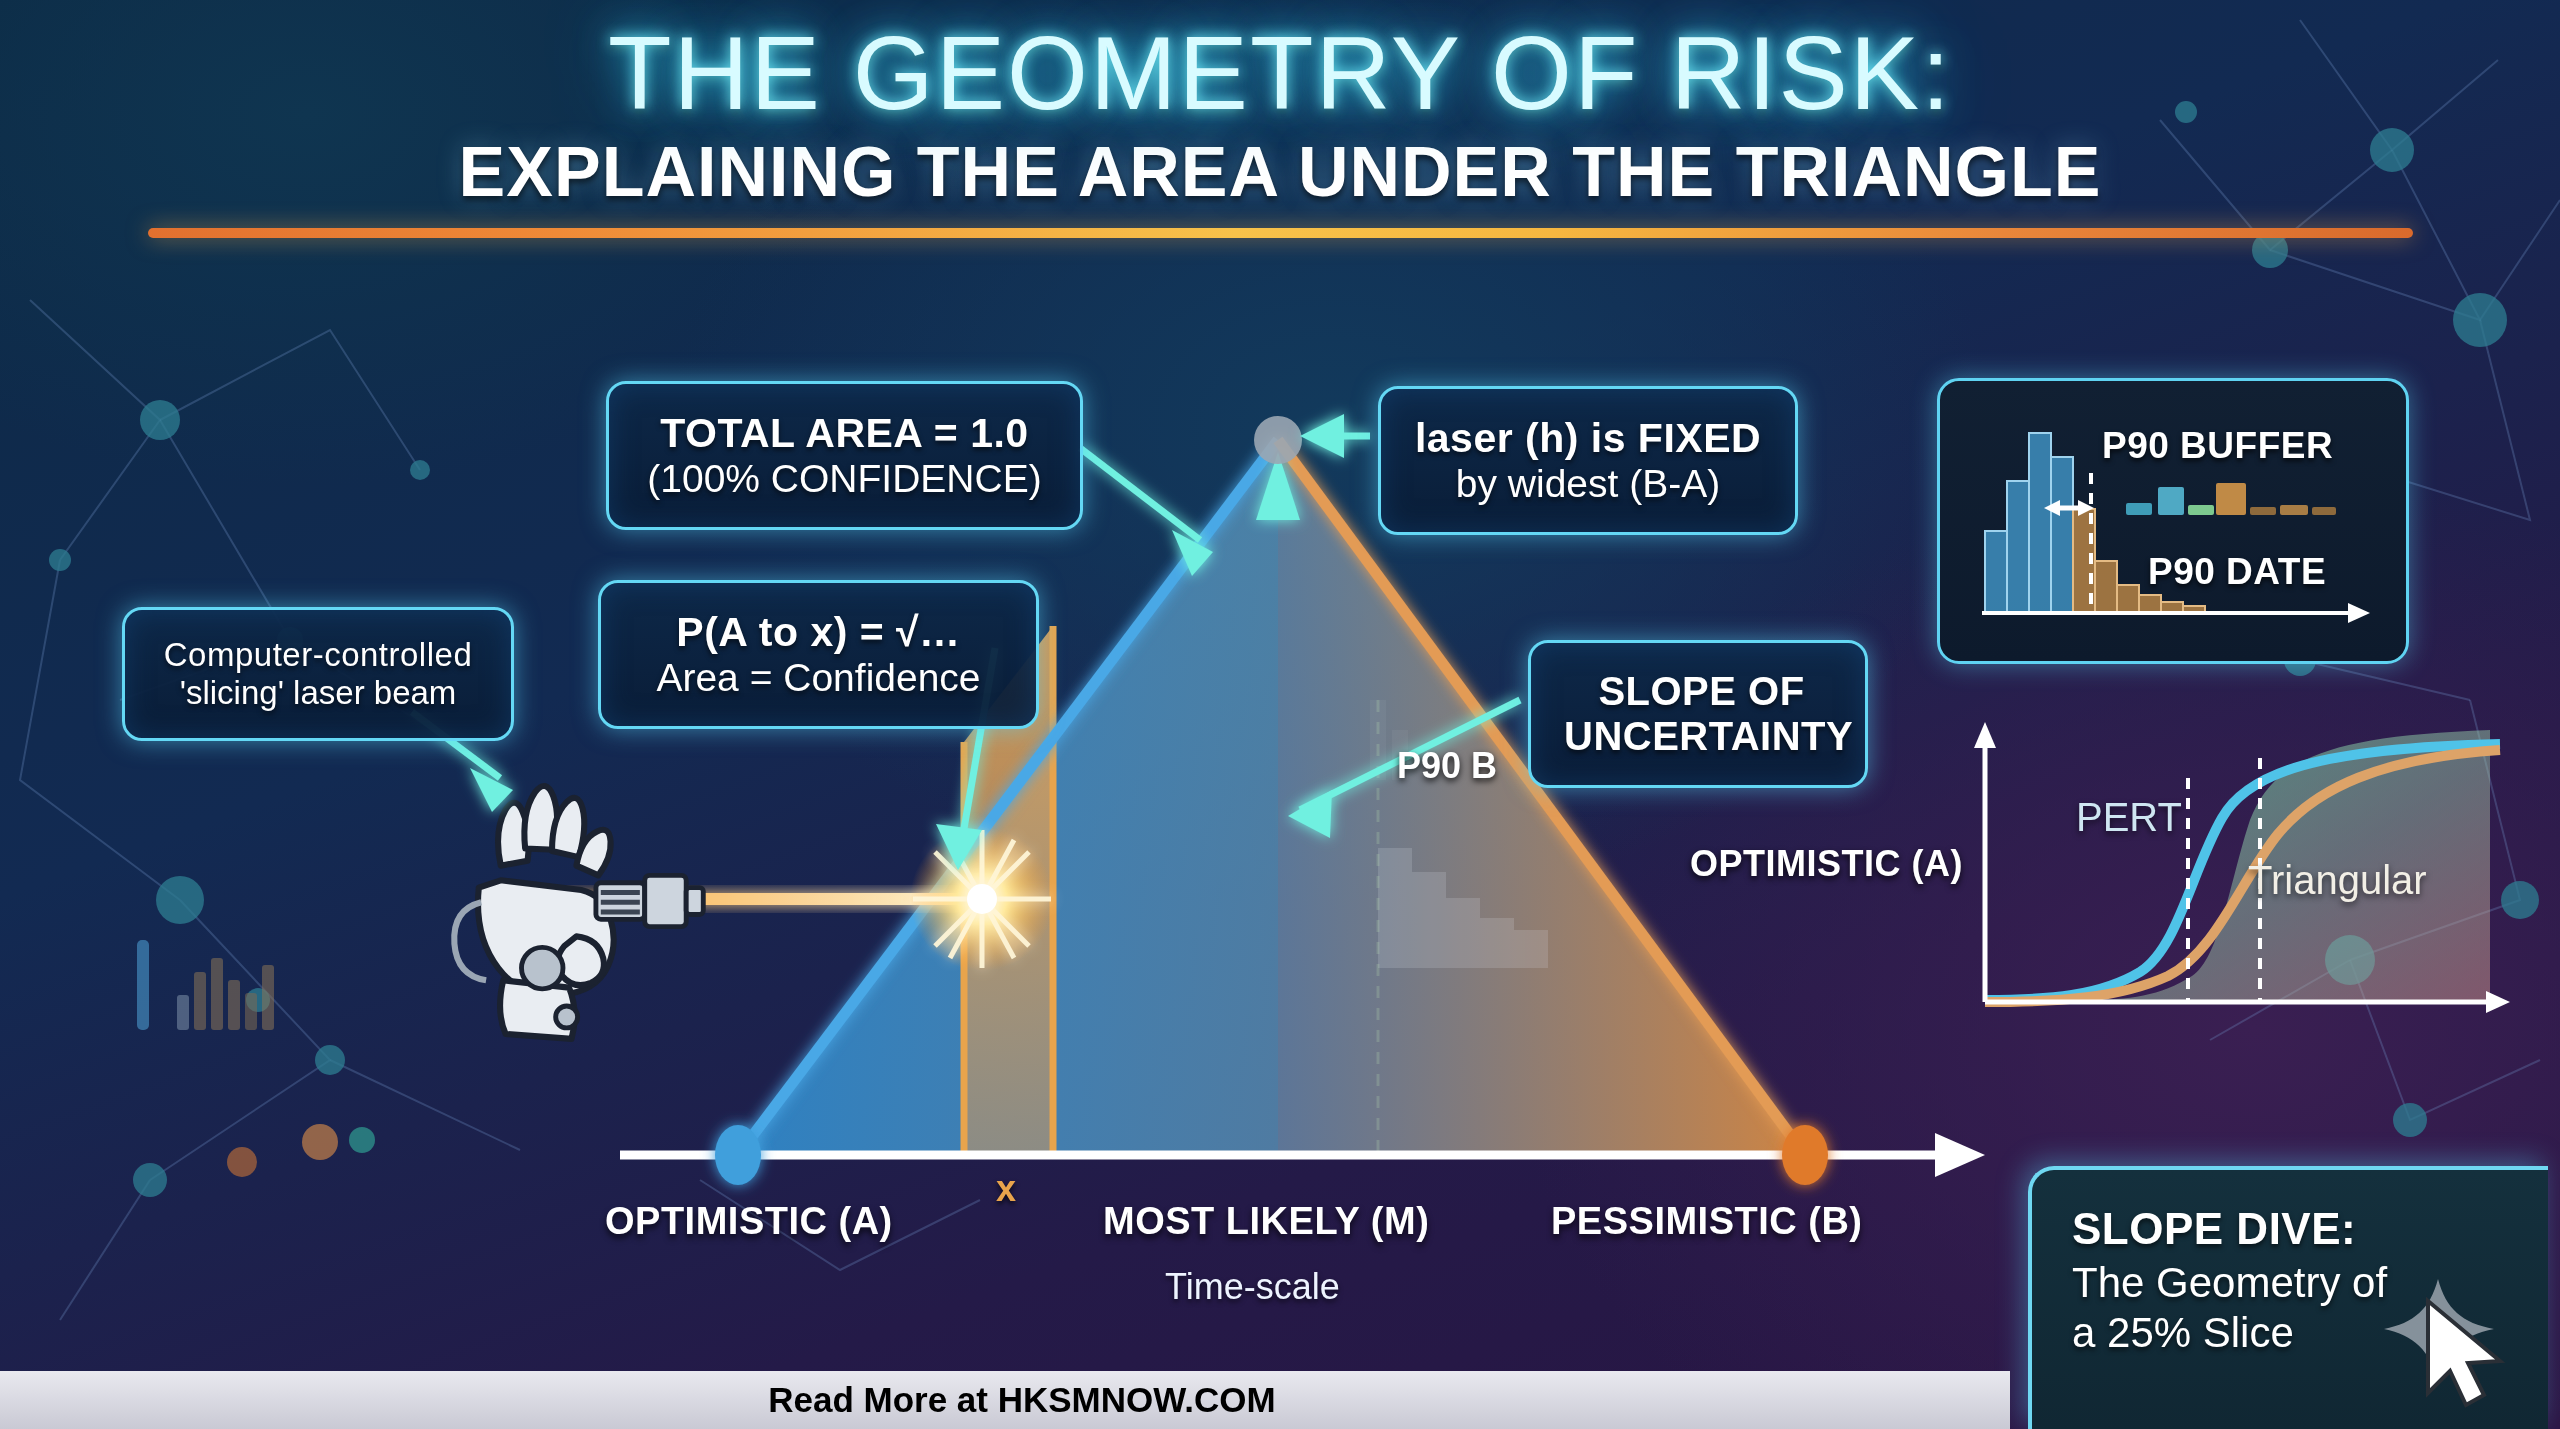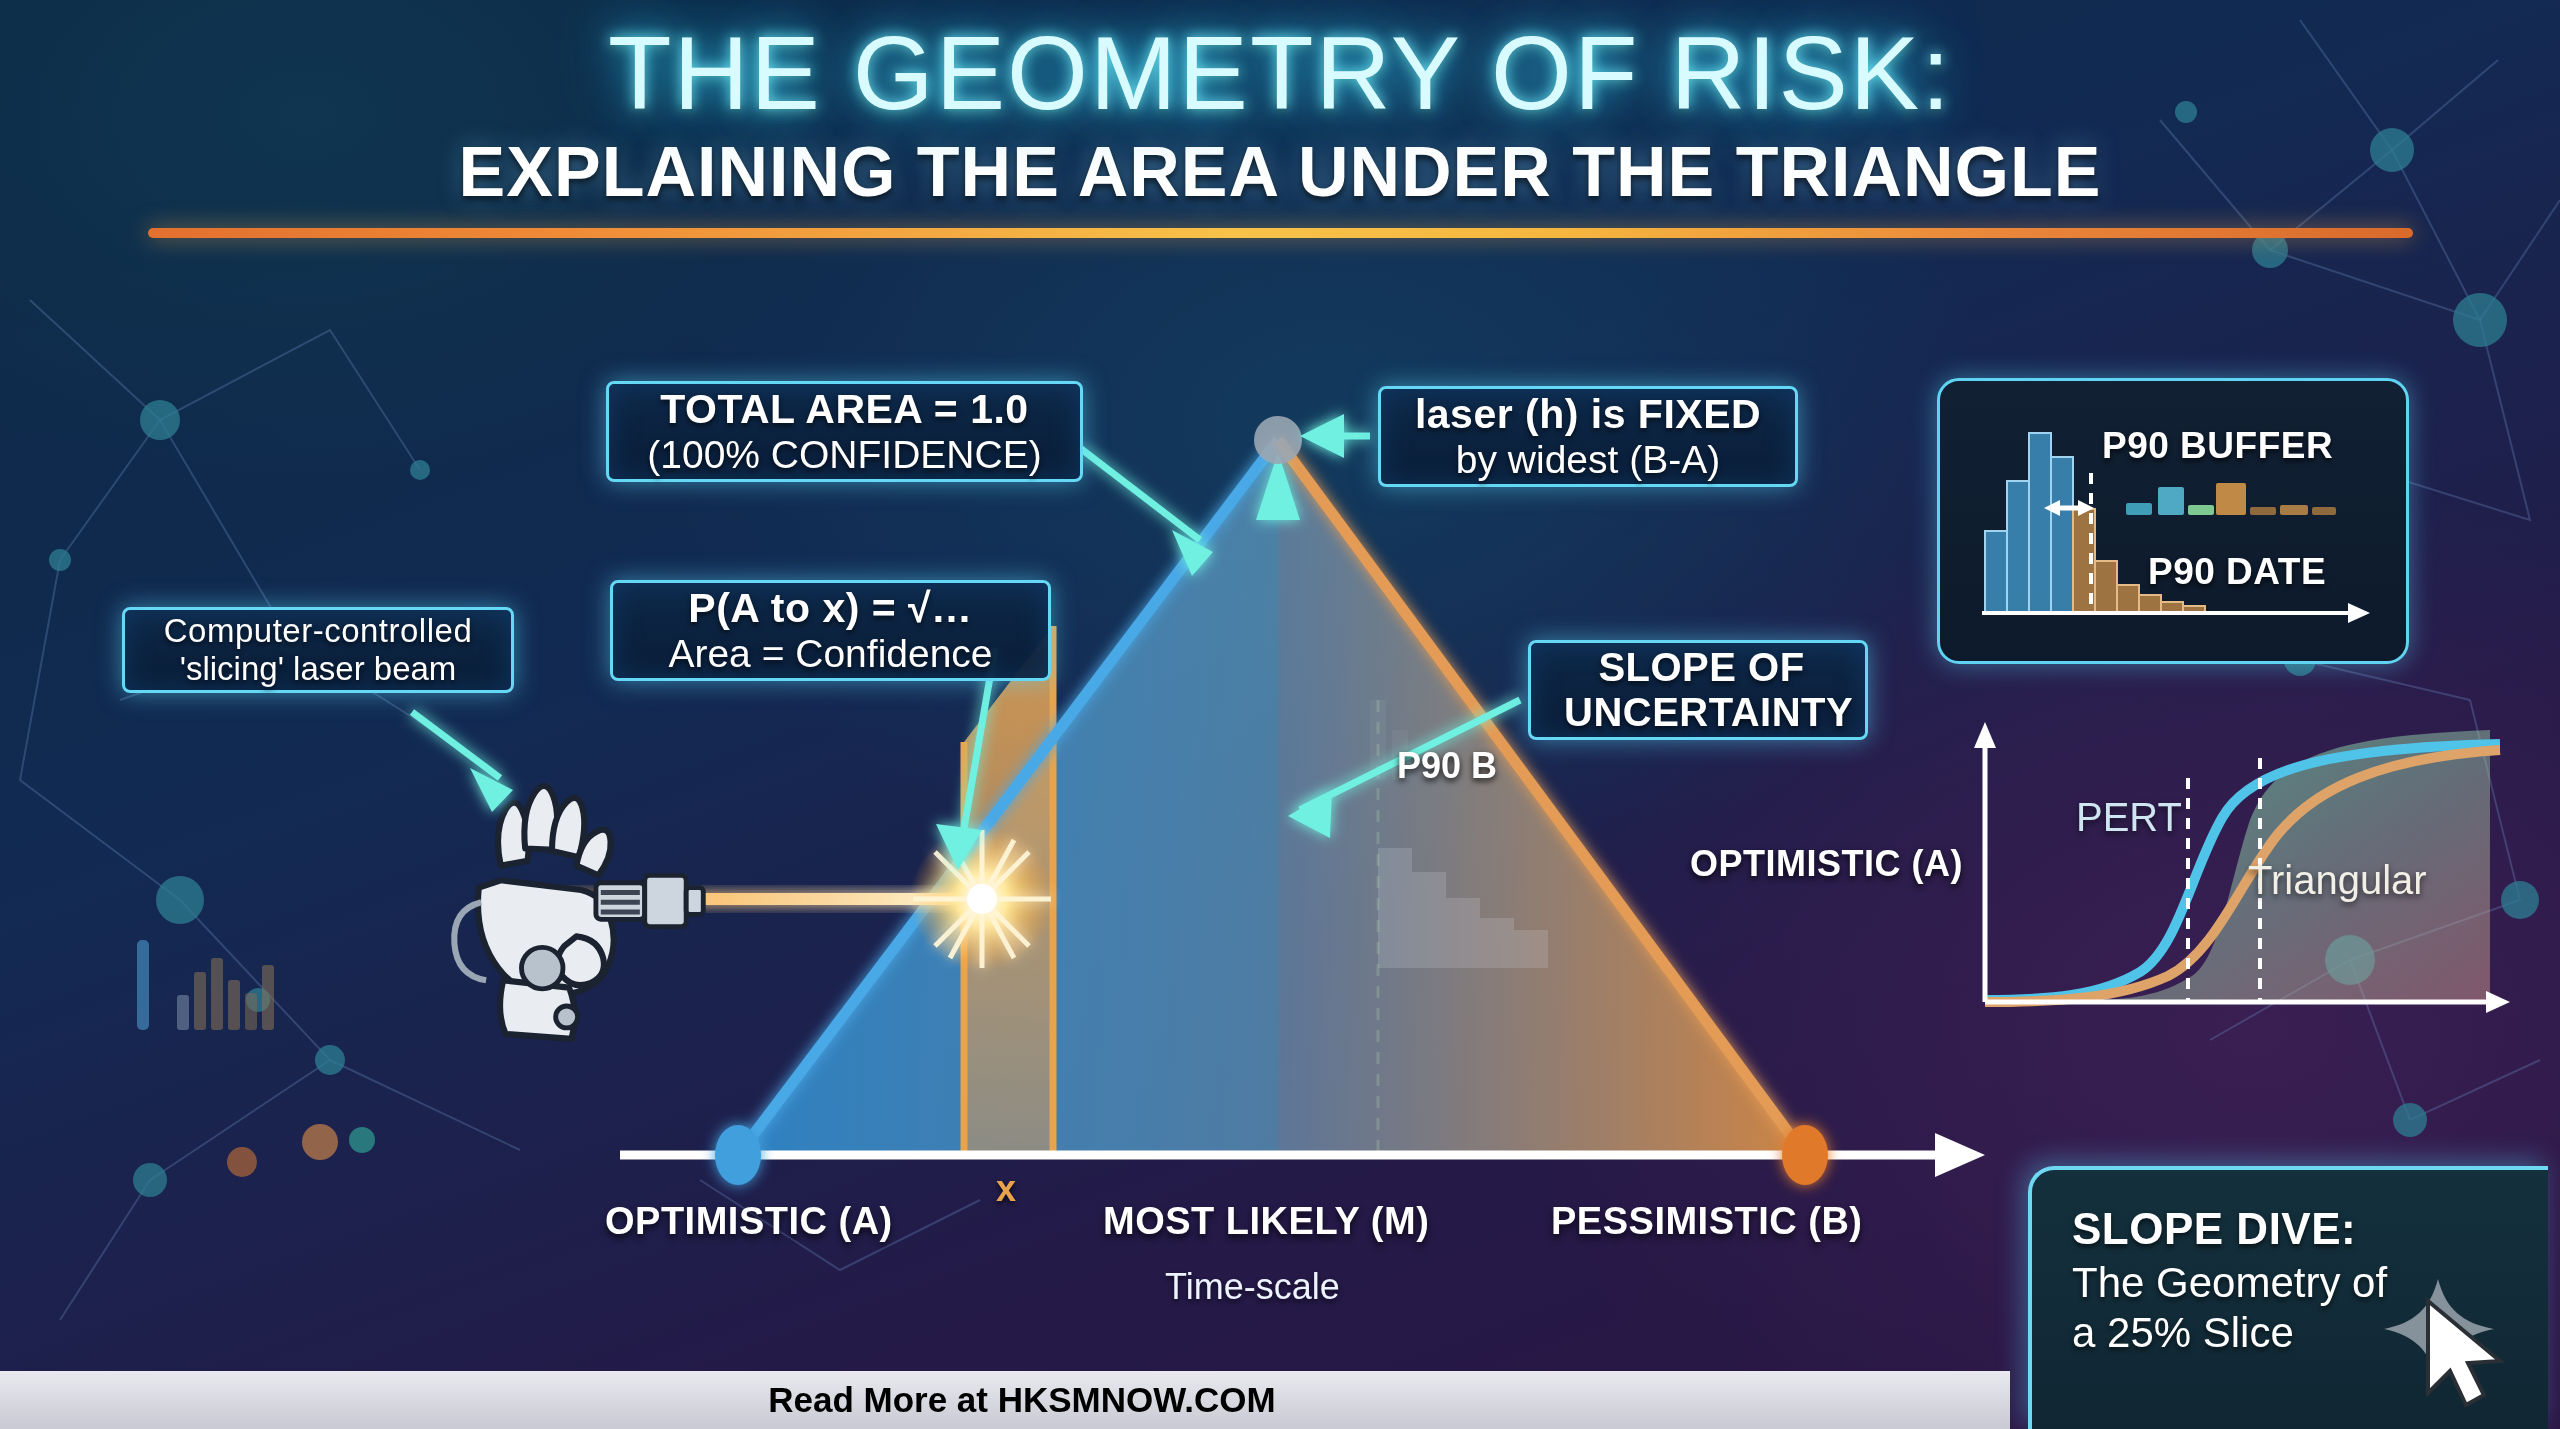--- a/index.html
+++ b/index.html
@@ -33,31 +33,31 @@
     letter-spacing:1px; text-shadow:0 4px 6px rgba(0,0,0,.6),0 0 24px rgba(150,220,255,.35);
   }
   .rule{
     margin:16px auto 0; width:2265px; height:10px; border-radius:6px;
     background:linear-gradient(90deg,#e2702f 0%,#ef8a37 18%,#f7c24a 48%,#f6b740 62%,#e9863a 82%,#d96a2c 100%);
     box-shadow:0 0 22px rgba(245,170,70,.55);
   }
 
   
   .callout{
-    position:absolute; border:3px solid #64d8f5; border-radius:8px;
+    position:absolute; border:3px solid #64d8f5; border-radius:20px;
     background:linear-gradient(180deg,rgba(13,40,72,.95),rgba(9,28,54,.95));
     box-shadow:0 0 24px rgba(90,210,245,.55),inset 0 0 28px rgba(20,70,120,.55);
-    color:#fff; padding:2px 26px; text-align:center;
+    color:#fff; padding:26px 26px; text-align:center;
   }
   .callout .l1{ font-size:41px; font-weight:bold; letter-spacing:.5px; text-shadow:0 3px 5px rgba(0,0,0,.6); }
   .callout .l2{ font-size:39px; font-weight:400; text-shadow:0 3px 5px rgba(0,0,0,.6); }
   .callout.soft .l1, .callout.soft .l2{ font-size:33px; font-weight:400; }
 
   .co-total{ left:606px; top:381px; width:477px; }
-  .co-prob { left:598px; top:580px; width:441px;margin-left:12px; }
+  .co-prob { left:598px; top:580px; width:441px; }
   .co-laser{ left:122px; top:607px; width:392px; }
   .co-height{ left:1378px; top:386px; width:420px; }
   .co-slope { left:1528px; top:640px; width:340px; }
   .co-slope .l1{ font-size:40px; font-weight:bold;margin-left:7px; }
 
   
   .panel-p90{
     position:absolute; left:1937px; top:378px; width:472px; height:286px;
     border:3px solid #5fd3f2; border-radius:22px;
     background:linear-gradient(180deg,#112033,#0d1a2c);

